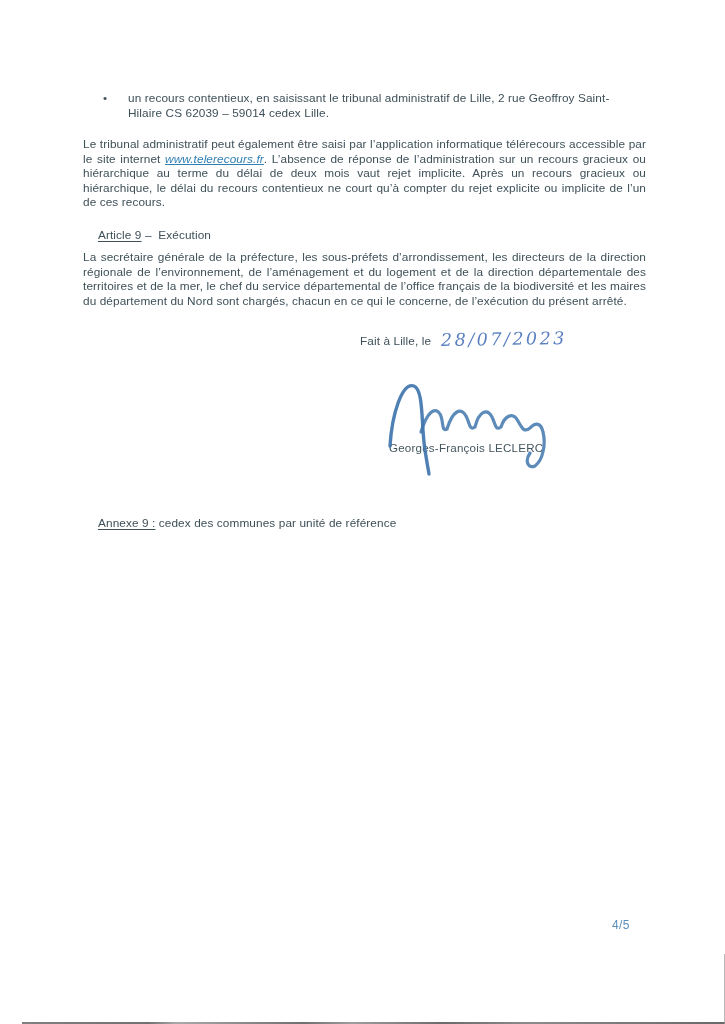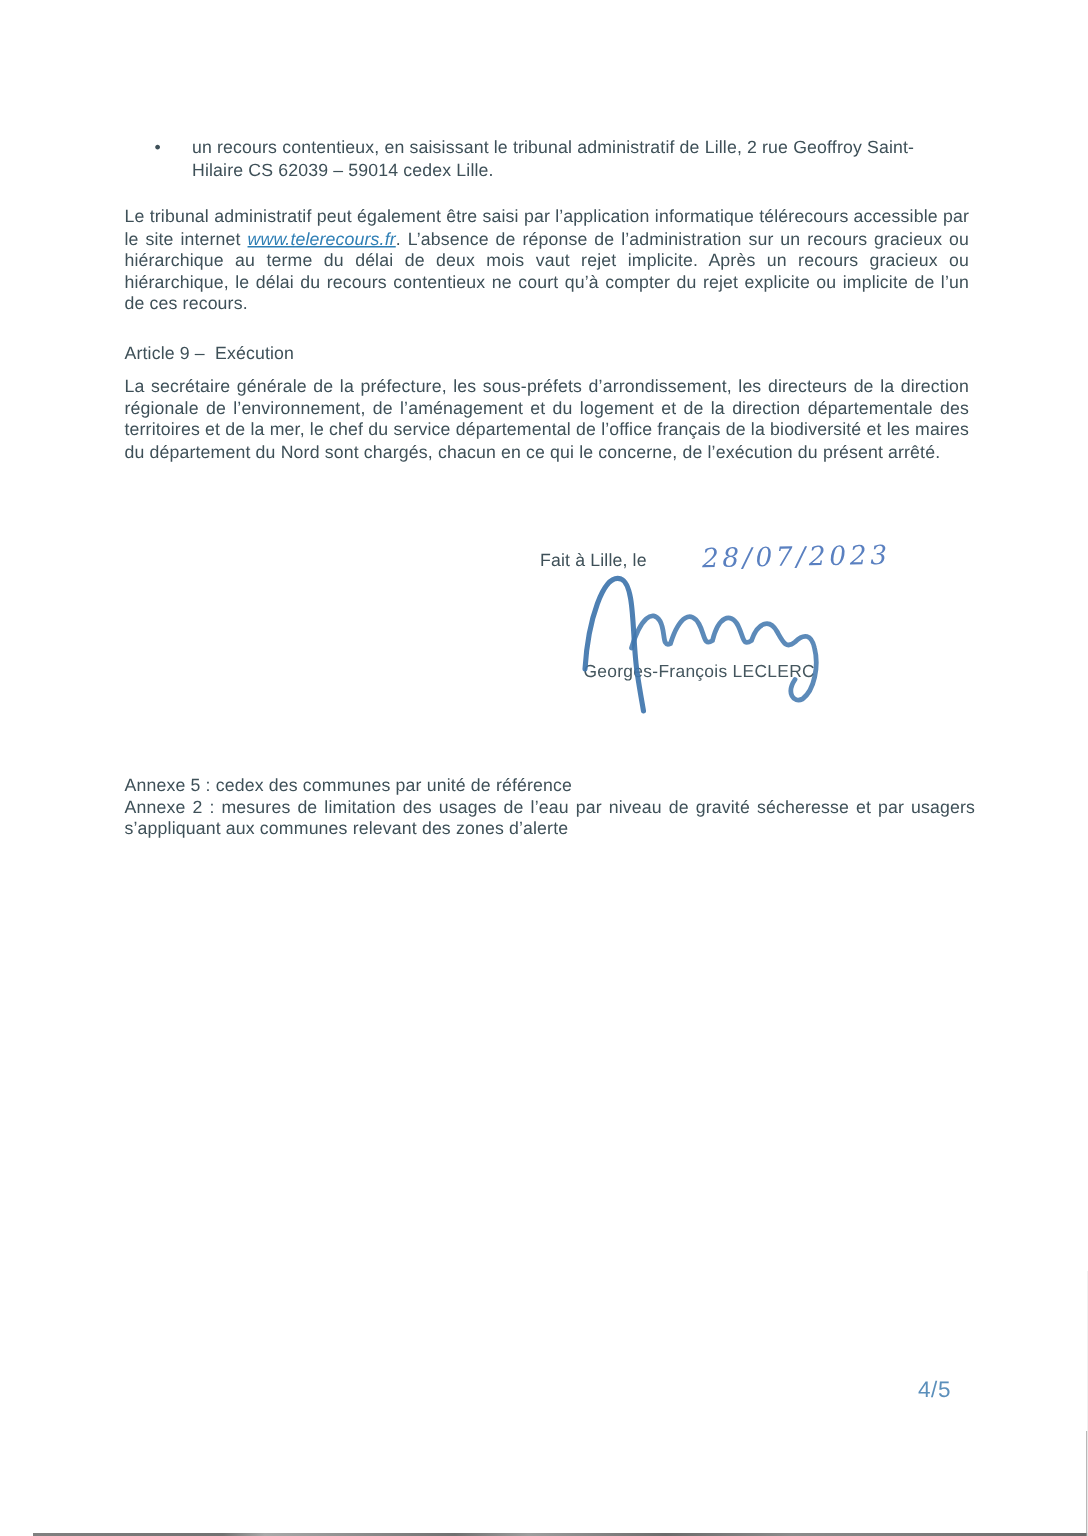--- a/index.html
+++ b/index.html
@@ -19,21 +19,21 @@
   }
   .justify{text-align:justify;}
   .abs{position:absolute;}
 
   
   .bullet-row{display:flex;}
   .bullet-marker{width:25px;flex:0 0 25px;text-align:left;padding-left:3px;}
   .bullet-text{flex:1;}
 
   
-  .u{text-underline-offset:2px;}
+  .u{text-decoration:underline;text-underline-offset:2px;margin-left:15px;}
 
   
   a.doclink{color:#2f7fb5;text-decoration:underline;cursor:pointer;font-style:italic;}
 
   
   .handwritten{
     font-family:"DejaVu Serif", serif;
     font-style:italic;
     font-size:17.5px;
     color:#5a80c0;
@@ -49,21 +49,21 @@
     font-size:11.6px;
     color:#44565e;
     letter-spacing:0.2px;
     z-index:1;
   }
   .sig-svg{z-index:2;}
 
   .annexe-block p{margin:0;}
 
   .page-number{
-    font-size:15px;
+    font-size:12px;
     color:#5b8fbb;
     letter-spacing:0.4px;
   }
 
   
   .scan-bottom{
     position:absolute;bottom:0;left:22px;right:0;height:2.5px;
     background:linear-gradient(90deg,#6a6a6a 0%,#585858 18%,#9a9a9a 22%,#565656 40%,#8c8c8c 47%,#515151 60%,#777 72%,#4e4e4e 100%);
     opacity:0.85;
   }
@@ -83,39 +83,38 @@
   </div>
 
   <p class="abs txt justify" style="top:137px;left:83px;width:563px;margin:0;"><span>Le tribunal administratif peut également être saisi par l’application informatique télérecours accessible par le site internet </span><a class="doclink" href="#">www.telerecours.fr</a><span>. L’absence de réponse de l’administration sur un recours gracieux ou hiérarchique au terme du délai de deux mois vaut rejet implicite. Après un recours gracieux ou hiérarchique, le délai du recours contentieux ne court qu’à compter du rejet explicite ou implicite de l’un de ces recours.</span></p>
 
   <div class="abs txt" style="top:228px;left:83px;">
     <span class="u">Article 9</span><span style="white-space:pre;"> –  </span><span>Exécution</span>
   </div>
 
   <p class="abs txt justify" style="top:250px;left:83px;width:563px;margin:0;">La secrétaire générale de la préfecture, les sous-préfets d’arrondissement, les directeurs de la direction régionale de l’environnement, de l’aménagement et du logement et de la direction départementale des territoires et de la mer, le chef du service départemental de l’office français de la biodiversité et les maires du département du Nord sont chargés, chacun en ce qui le concerne, de l’exécution du présent arrêté.</p>
 
-  <div class="abs fait-line" style="top:362px;left:360px;gap:27px;">
+  <div class="abs fait-line" style="top:329px;left:360px;">
     <span class="txt">Fait à Lille, le</span>
     <span class="handwritten">28/07/2023</span>
   </div>
 
   <div class="abs sig-name" style="top:441px;left:389px;">Georges-François LECLERC</div>
 
   <svg class="abs sig-svg" style="top:378px;left:383px;" width="190" height="100" viewBox="0 0 190 100">
     <path d="M 7 68 C 9 36, 19 4, 31 8 C 41 12, 38 48, 42 72 C 43.5 82, 45 90, 46 96" fill="none" stroke="#3f75ad" stroke-width="3.4" stroke-linecap="round" opacity="0.92"></path>
     <path d="M 38 54 C 44 34, 52 28, 57 36 C 61 43, 58 54, 64 51
              C 70 32, 78 29, 83 38 C 87 45, 86 53, 92 49
              C 96 33, 104 30, 109 39 C 113 47, 112 53, 118 49
              C 122 37, 130 34, 135 43 C 139 50, 141 55, 147 50
              C 153 44, 158 45, 160 54 C 163 66, 160 82, 152 88 C 146 91, 141 84, 147 75" fill="none" stroke="#3f75ad" stroke-width="3.2" stroke-linecap="round" opacity="0.85"></path>
   </svg>
 
   <div class="abs txt justify annexe-block" style="top:516px;left:83px;width:567px;">
-    <p><span class="u">Annexe 5 :</span> <span>cedex des communes par unité de référence</span></p>
-    <p><span class="u">Annexe 2 :</span> <span>mesures de limitation des usages de l’eau par niveau de gravité sécheresse et par usagers s’appliquant aux communes relevant des zones d’alerte</span></p>
+    <p><span class="u">Annexe 9 :</span> <span>cedex des communes par unité de référence</span></p>
   </div>
 
   <div class="abs page-number" style="top:918px;left:612px;">4/5</div>
 
   <div class="scan-bottom"></div>
   <div class="scan-right"></div>
 
 </div>
 
 </body></html>

